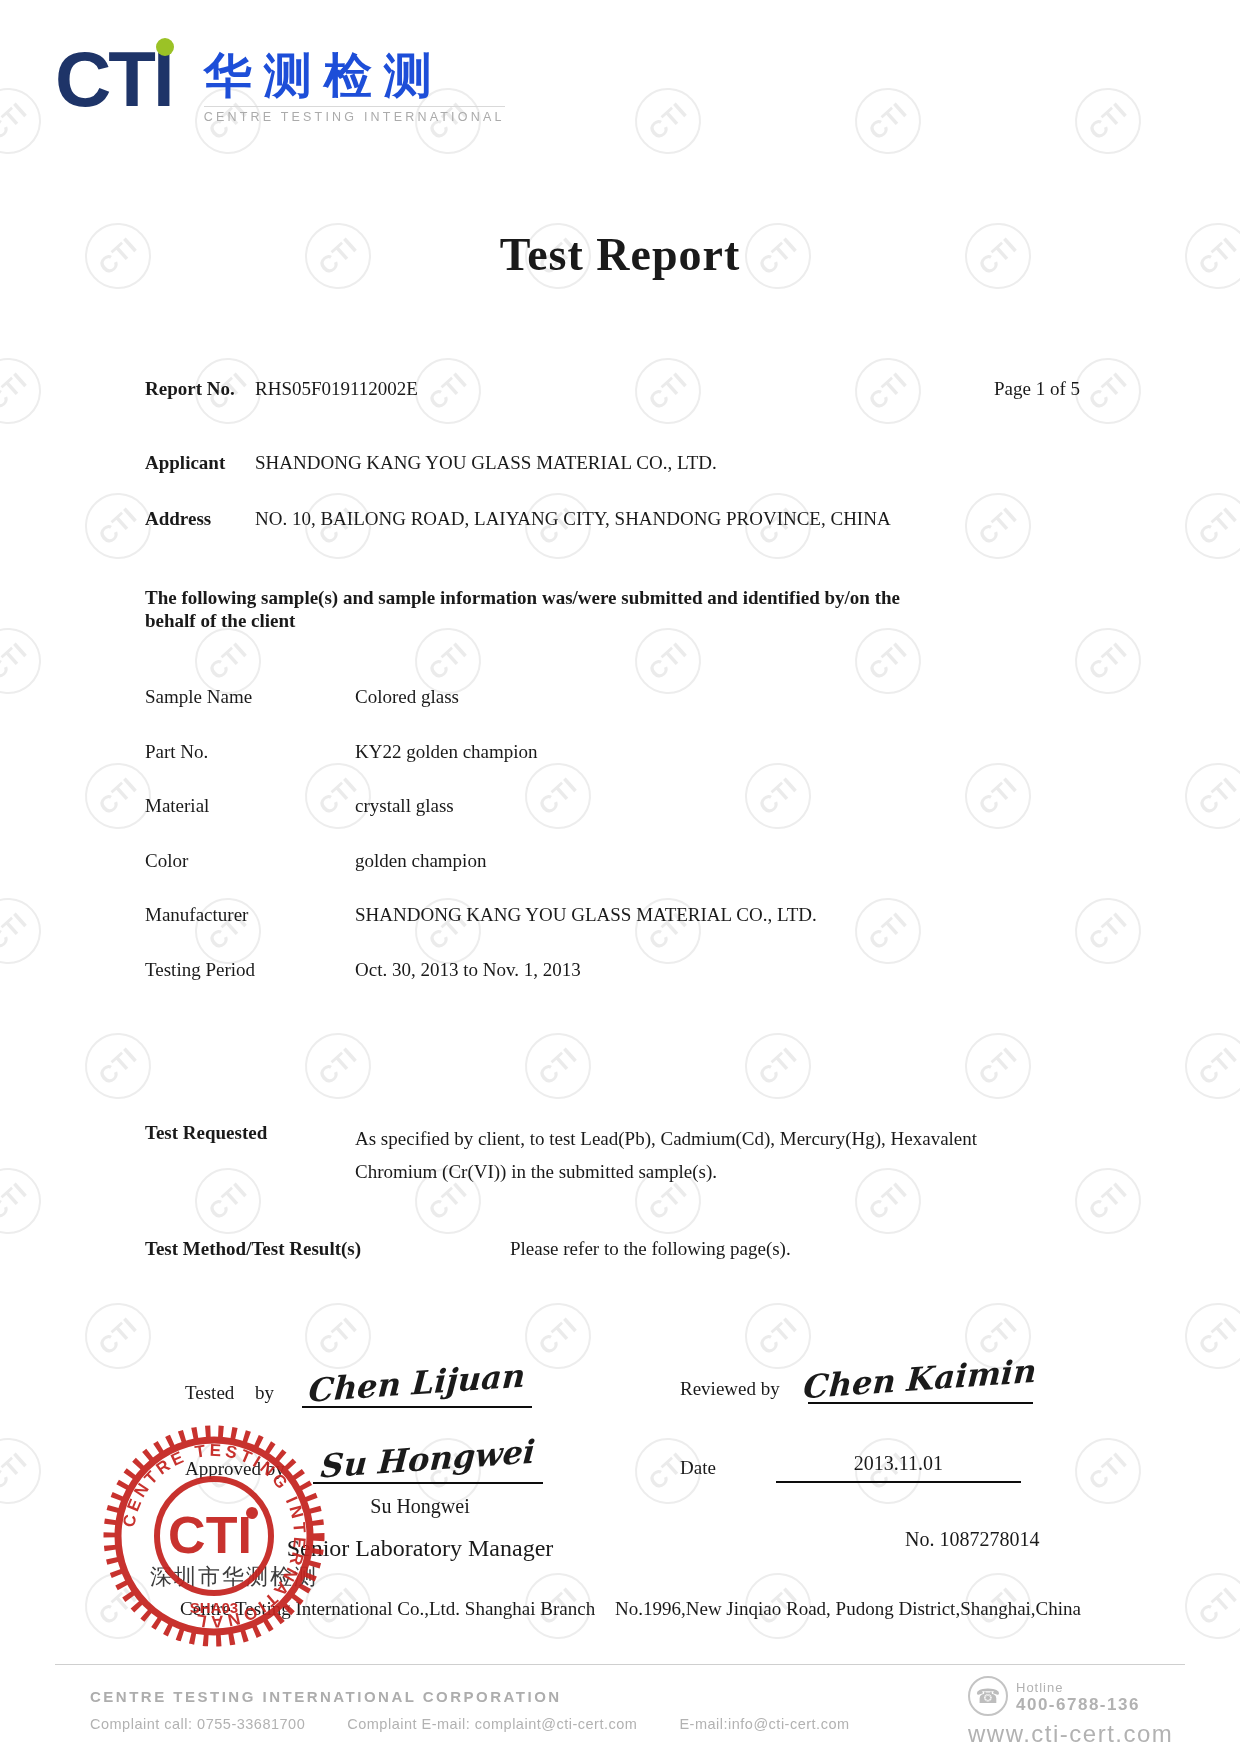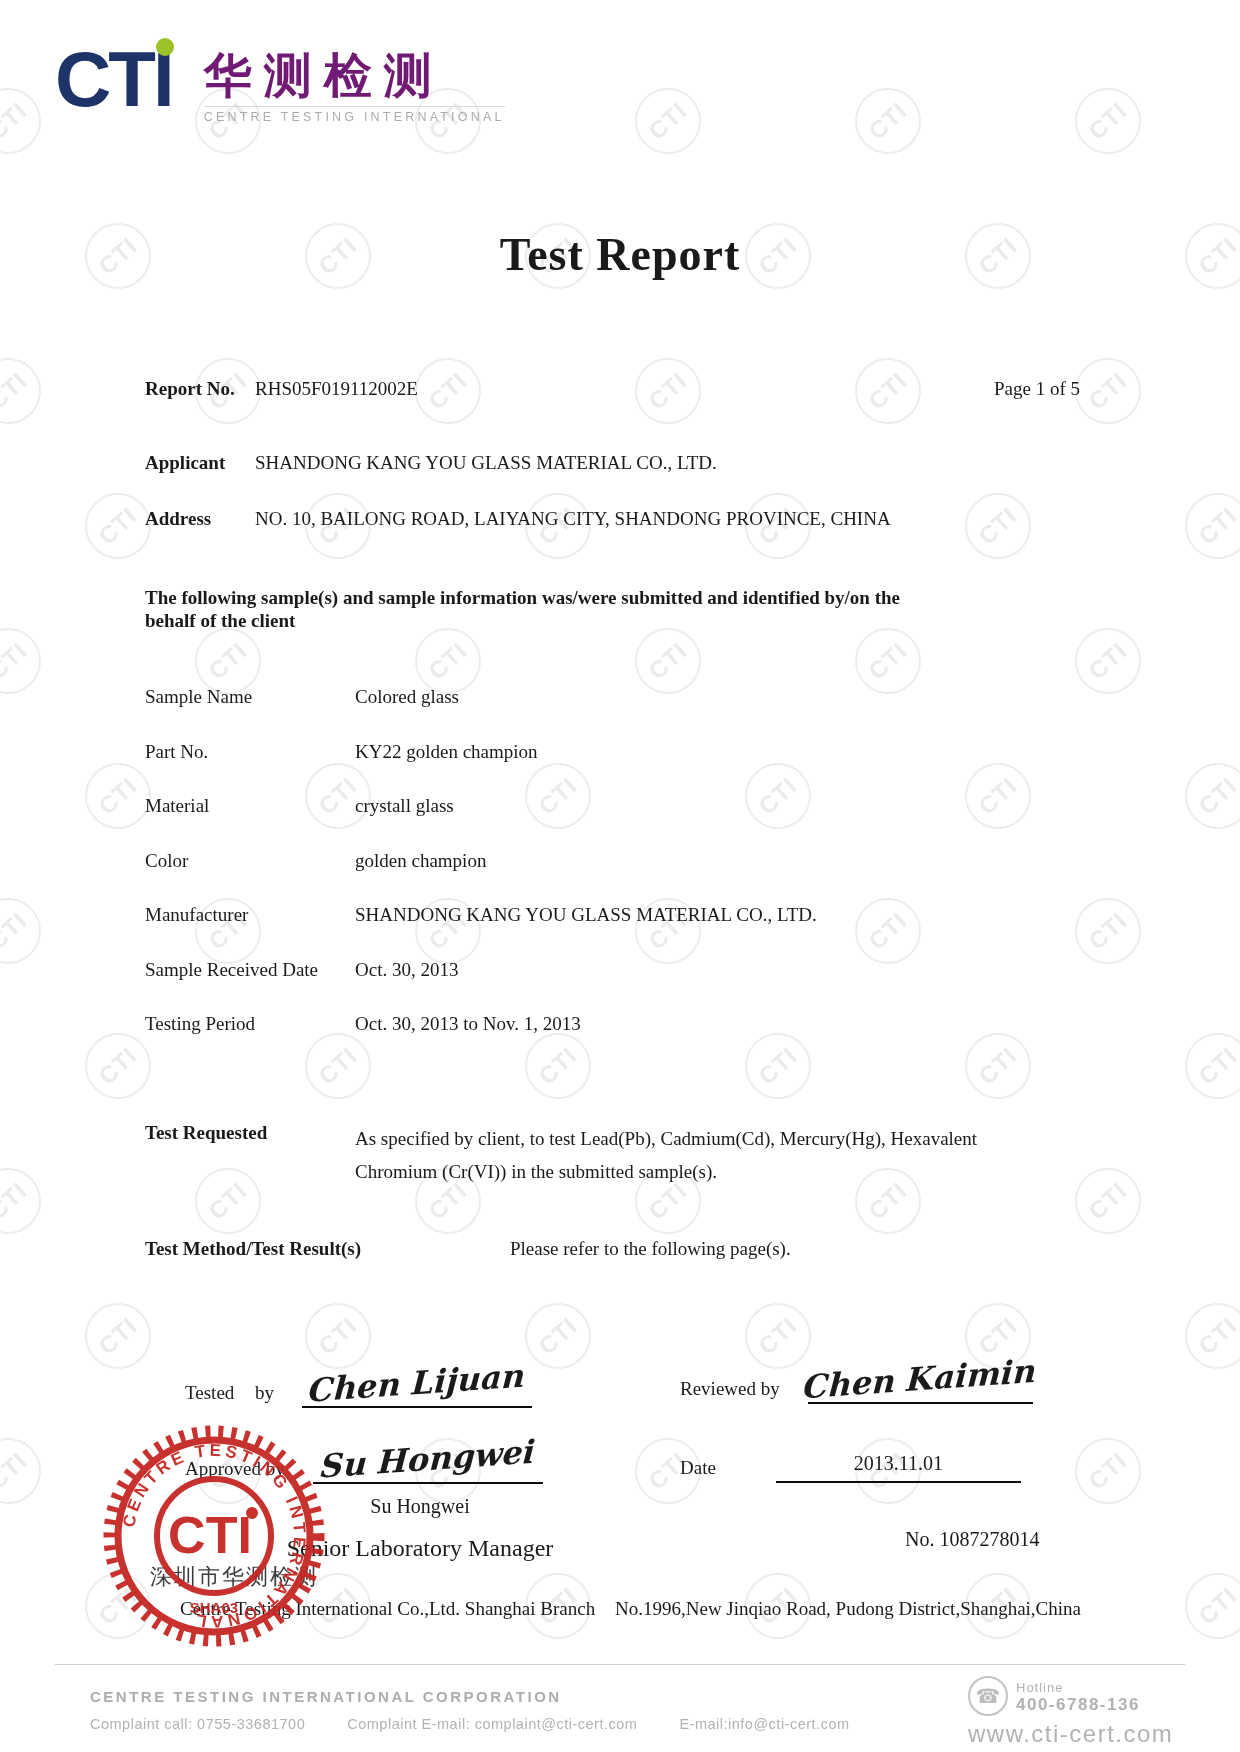--- a/index.html
+++ b/index.html
@@ -18,21 +18,21 @@
   }
   .content{position:relative;z-index:1;}
   
   .logo{position:absolute;top:36px;left:55px;display:flex;align-items:flex-start;}
   .logo-cti{
     position:relative;font-family:"Liberation Sans",sans-serif;font-weight:bold;
     font-size:78px;line-height:86px;color:#1e3468;letter-spacing:-3px;
   }
   .logo-dot{position:absolute;top:2px;right:-2px;width:18px;height:18px;border-radius:50%;background:#9bc226;}
   .logo-right{margin-left:32px;margin-top:14px;}
-  .logo-cn{font-family:"Liberation Sans",sans-serif;font-weight:bold;font-size:48px;line-height:52px;color:#701a75;letter-spacing:12px;}
+  .logo-cn{font-family:"Liberation Sans",sans-serif;font-weight:bold;font-size:48px;line-height:52px;color:#1d4ed8;letter-spacing:12px;}
   .logo-sub{font-family:"Liberation Sans",sans-serif;font-size:12.5px;color:#ababab;letter-spacing:3.2px;margin-top:4px;border-top:1px solid #d9d9d9;padding-top:3px;}
   
   .title{position:absolute;top:228px;left:0;width:100%;text-align:center;
     font-size:46px;font-weight:bold;letter-spacing:1px;}
   
   .abs{position:absolute;}
   .row{display:flex;align-items:baseline;}
   .lbl{font-weight:bold;flex-shrink:0;}
   .lbl-plain{flex-shrink:0;}
   .report-row{top:378px;left:145px;right:160px;}
@@ -220,24 +220,20 @@
       </div>
       <div class="row">
         <span class="lbl-plain">Color</span>
         <span>golden champion</span>
       </div>
       <div class="row">
         <span class="lbl-plain">Manufacturer</span>
         <span>SHANDONG KANG YOU GLASS MATERIAL CO., LTD.</span>
       </div>
       <div class="row">
-        <span class="lbl-plain">Sample Received Date</span>
-        <span>Oct. 30, 2013</span>
-      </div>
-      <div class="row">
         <span class="lbl-plain">Testing Period</span>
         <span>Oct. 30, 2013  to  Nov. 1, 2013</span>
       </div>
     </div>
 
     <div class="abs row test-req">
       <span class="lbl">Test Requested</span>
       <span class="val">As specified by client, to test Lead(Pb), Cadmium(Cd), Mercury(Hg), Hexavalent Chromium (Cr(VI)) in the submitted sample(s).</span>
     </div>
 

